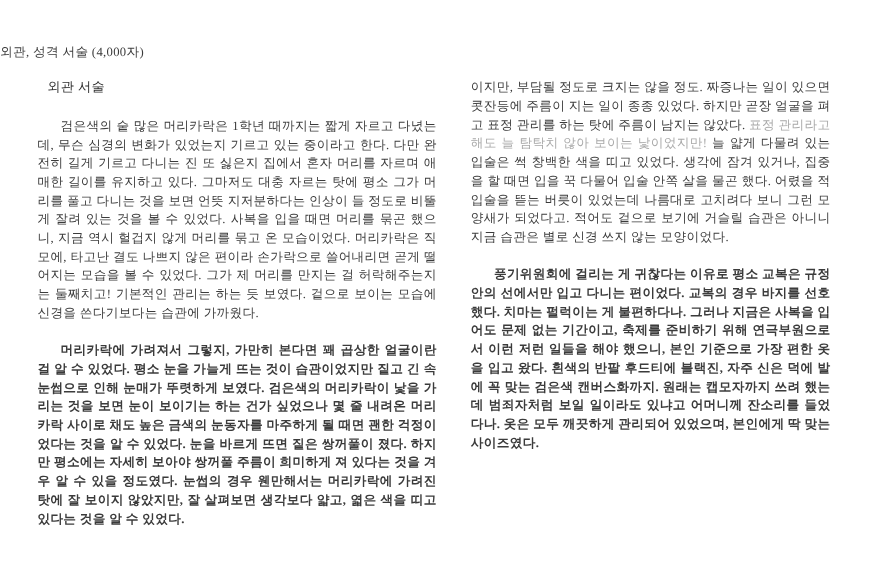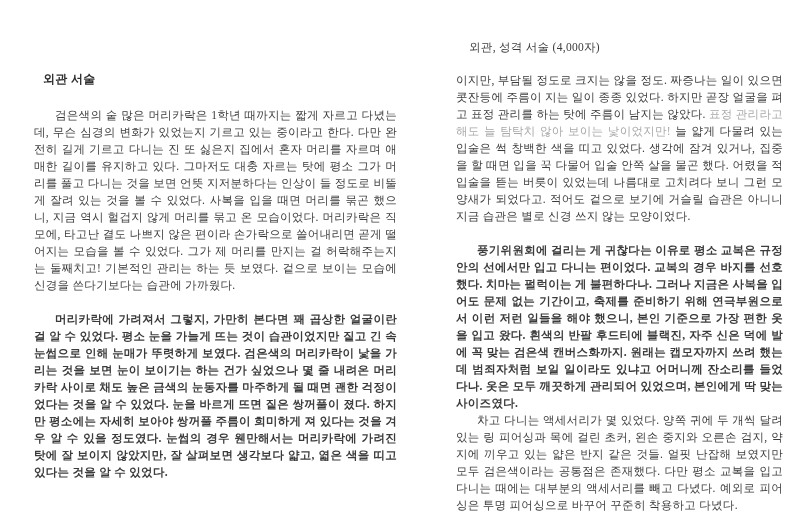--- a/index.html
+++ b/index.html
@@ -14,47 +14,47 @@
     background: #ffffff;
     overflow: hidden;
     font-family: "Liberation Serif", "DejaVu Serif", serif;
     color: #3b3b3b;
   }
   .doc-title {
     position: absolute;
     top: 40px;
     left: 0;
     width: 600px;
-    text-align: right;
+    text-align: left;
     font-size: 11.5px;
     letter-spacing: 0.3px;
     color: #3b3b3b;
   }
   .col {
     position: absolute;
     font-size: 11.5px;
     line-height: 17px;
     text-align: justify;
     letter-spacing: 0.3px;
   }
   .col-left {
     left: 34px;
     top: 71px;
     width: 363px;
     height: 440px;
   }
   .col-right {
-    left: 456px;
+    left: 428px;
     top: 72px;
     width: 327px;
     height: 440px;
   }
   .section-heading {
     font-size: 12px;
-    font-weight: 700;
+    font-weight: 400;
     margin: 0 0 19px 0;
     padding-left: 9px;
     color: #2e2e2e;
   }
   .para {
     margin: 0;
   }
   .para.indent {
     text-indent: 21px;
   }
@@ -75,16 +75,15 @@
 
   <div class="col col-left">
     <div class="section-heading">외관 서술</div>
     <p class="para indent">검은색의 숱 많은 머리카락은 1학년 때까지는 짧게 자르고 다녔는데, 무슨 심경의 변화가 있었는지 기르고 있는 중이라고 한다. 다만 완전히 길게 기르고 다니는 진 또 싫은지 집에서 혼자 머리를 자르며 애매한 길이를 유지하고 있다. 그마저도 대충 자르는 탓에 평소 그가 머리를 풀고 다니는 것을 보면 언뜻 지저분하다는 인상이 들 정도로 비뚤게 잘려 있는 것을 볼 수 있었다. 사복을 입을 때면 머리를 묶곤 했으니, 지금 역시 헐겁지 않게 머리를 묶고 온 모습이었다. 머리카락은 직모에, 타고난 결도 나쁘지 않은 편이라 손가락으로 쓸어내리면 곧게 떨어지는 모습을 볼 수 있었다. 그가 제 머리를 만지는 걸 허락해주는지는 둘째치고! 기본적인 관리는 하는 듯 보였다. 겉으로 보이는 모습에 신경을 쓴다기보다는 습관에 가까웠다.</p>
     <p class="para indent spaced">머리카락에 가려져서 그렇지, 가만히 본다면 꽤 곱상한 얼굴이란 걸 알 수 있었다. 평소 눈을 가늘게 뜨는 것이 습관이었지만 짙고 긴 속눈썹으로 인해 눈매가 뚜렷하게 보였다. 검은색의 머리카락이 낯을 가리는 것을 보면 눈이 보이기는 하는 건가 싶었으나 몇 줄 내려온 머리카락 사이로 채도 높은 금색의 눈동자를 마주하게 될 때면 괜한 걱정이었다는 것을 알 수 있었다. 눈을 바르게 뜨면 짙은 쌍꺼풀이 졌다. 하지만 평소에는 자세히 보아야 쌍꺼풀 주름이 희미하게 져 있다는 것을 겨우 알 수 있을 정도였다. 눈썹의 경우 웬만해서는 머리카락에 가려진 탓에 잘 보이지 않았지만, 잘 살펴보면 생각보다 얇고, 엷은 색을 띠고 있다는 것을 알 수 있었다.</p>
   </div>
 
   <div class="col col-right">
     <p class="para"><span>이지만, 부담될 정도로 크지는 않을 정도. 짜증나는 일이 있으면 콧잔등에 주름이 지는 일이 종종 있었다. 하지만 곧장 얼굴을 펴고 표정 관리를 하는 탓에 주름이 남지는 않았다. </span><span class="muted">표정 관리라고 해도 늘 탐탁치 않아 보이는 낯이었지만!</span><span> 늘 얇게 다물려 있는 입술은 썩 창백한 색을 띠고 있었다. 생각에 잠겨 있거나, 집중을 할 때면 입을 꾹 다물어 입술 안쪽 살을 물곤 했다. 어렸을 적 입술을 뜯는 버릇이 있었는데 나름대로 고치려다 보니 그런 모양새가 되었다고. 적어도 겉으로 보기에 거슬릴 습관은 아니니 지금 습관은 별로 신경 쓰지 않는 모양이었다.</span></p>
     <p class="para indent spaced">풍기위원회에 걸리는 게 귀찮다는 이유로 평소 교복은 규정 안의 선에서만 입고 다니는 편이었다. 교복의 경우 바지를 선호했다. 치마는 펄럭이는 게 불편하다나. 그러나 지금은 사복을 입어도 문제 없는 기간이고, 축제를 준비하기 위해 연극부원으로서 이런 저런 일들을 해야 했으니, 본인 기준으로 가장 편한 옷을 입고 왔다. 흰색의 반팔 후드티에 블랙진, 자주 신은 덕에 발에 꼭 맞는 검은색 캔버스화까지. 원래는 캡모자까지 쓰려 했는데 범죄자처럼 보일 일이라도 있냐고 어머니께 잔소리를 들었다나. 옷은 모두 깨끗하게 관리되어 있었으며, 본인에게 딱 맞는 사이즈였다.</p>
-    <p class="para indent">차고 다니는 액세서리가 몇 있었다. 양쪽 귀에 두 개씩 달려 있는 링 피어싱과 목에 걸린 초커, 왼손 중지와 오른손 검지, 약지에 끼우고 있는 얇은 반지 같은 것들. 얼핏 난잡해 보였지만 모두 검은색이라는 공통점은 존재했다. 다만 평소 교복을 입고 다니는 때에는 대부분의 액세서리를 빼고 다녔다. 예외로 피어싱은 투명 피어싱으로 바꾸어 꾸준히 착용하고 다녔다.</p>
   </div>
 
 </div>
 
 </body></html>

